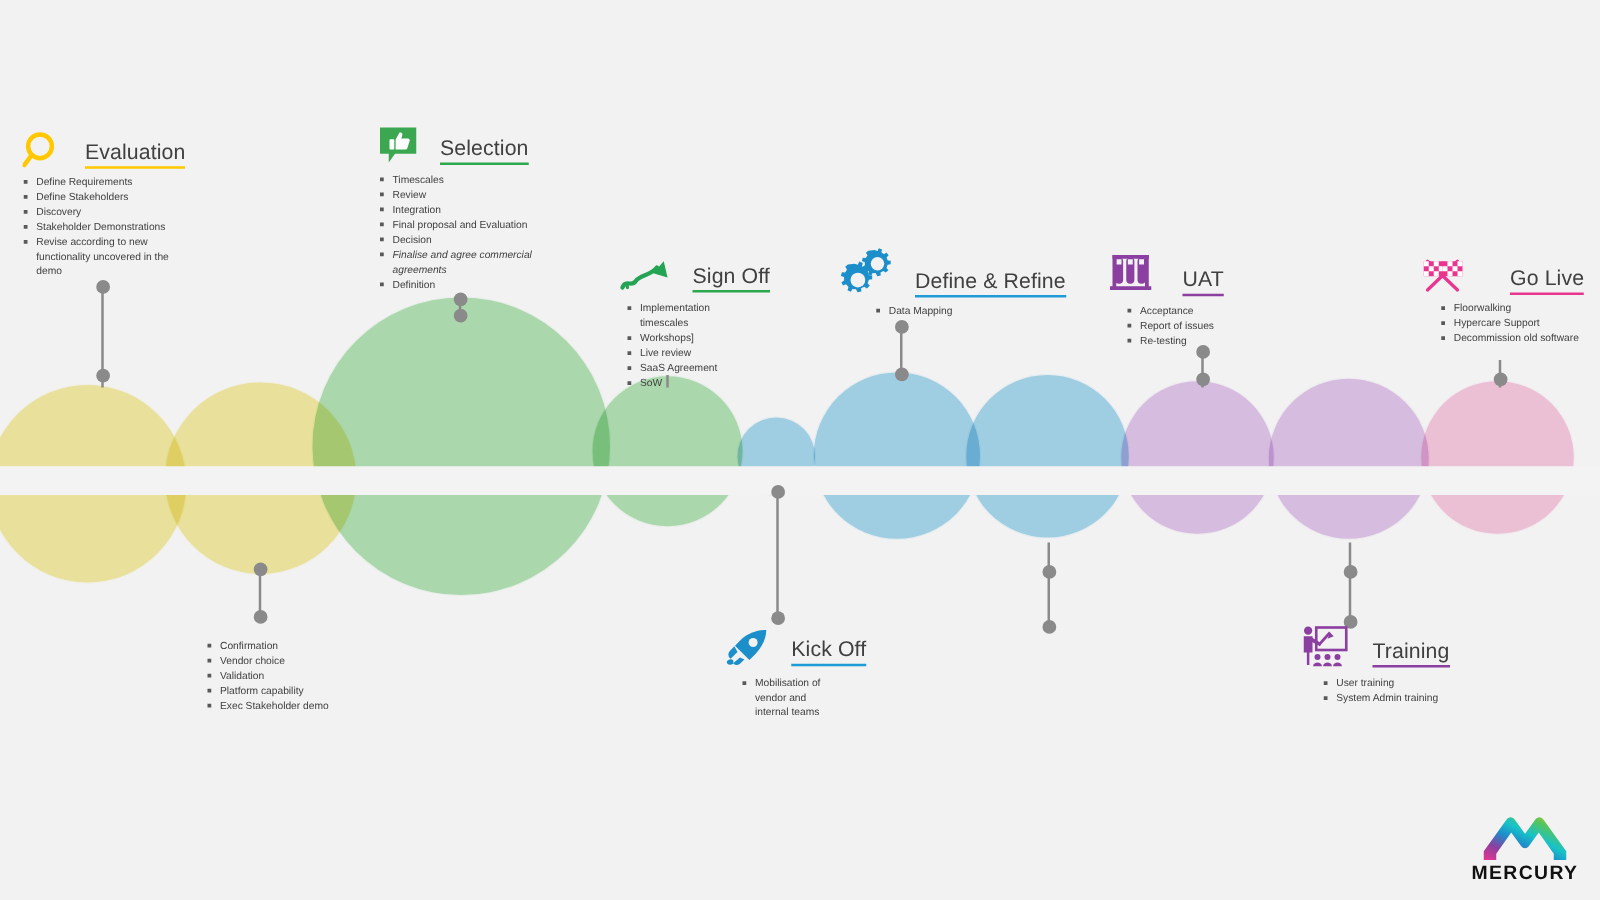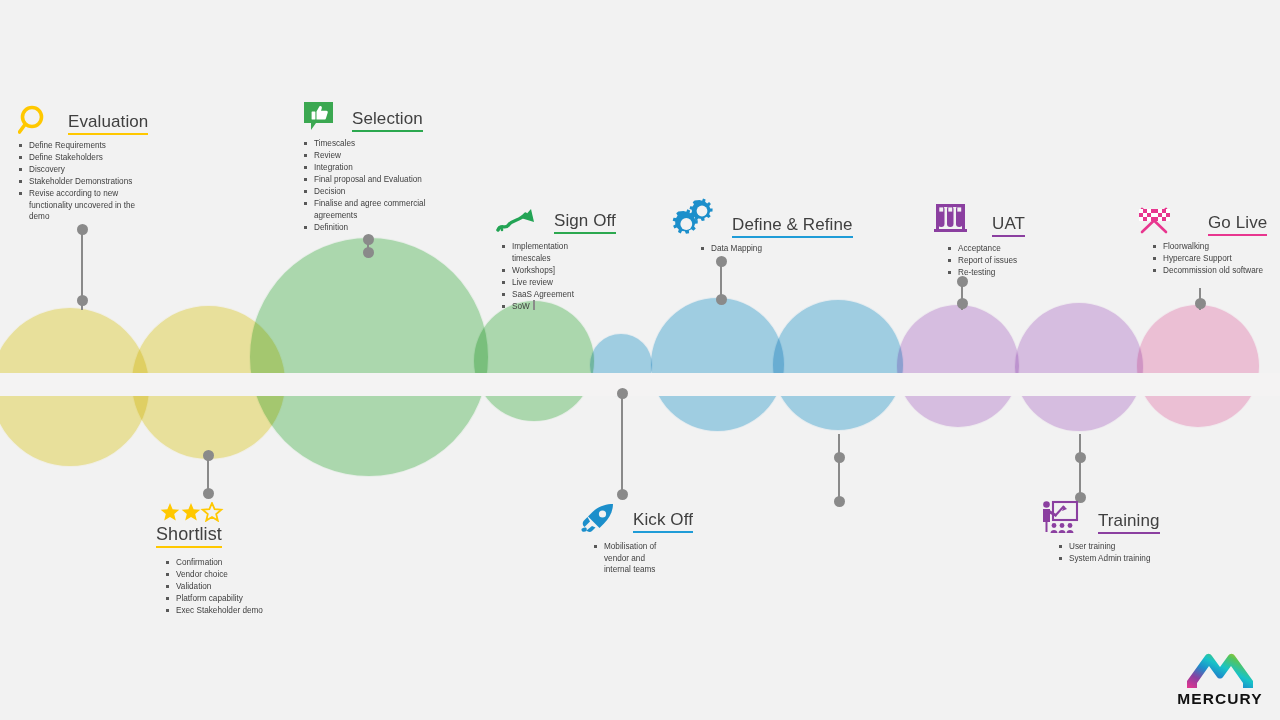--- a/index.html
+++ b/index.html
@@ -213,21 +213,21 @@
         <rect x="8.6" y="10.4" width="3.8" height="8.2" rx="0.6" fill="#ffffff"></rect>
       </svg>
       <span class="phase-title u-green">Selection</span>
     </div>
     <ul class="bullets" style="margin-top:6px;">
       <li>Timescales</li>
       <li>Review</li>
       <li>Integration</li>
       <li>Final proposal and Evaluation</li>
       <li>Decision</li>
-      <li style="width:125px;">Finalise and agree commercial agreements</li>
+      <li style="width:125px;font-style:italic;">Finalise and agree commercial agreements</li>
       <li>Definition</li>
     </ul>
   </div>
 
   <div class="phase" style="left:496px; top:208px; width:115px;">
     <div class="phase-head">
       <svg class="phase-icon" width="40" height="26" viewBox="0 0 40 26">
         <path d="M35 1 L38 14 L26.5 10.5 Z" fill="#23A455"></path>
         <path d="M2 22 C5 15 9 22 12.5 17 C16.5 11.5 24 13 29.5 6" fill="none" stroke="#23A455" stroke-width="3.4" stroke-linecap="round"></path>
         <path d="M2 22 C3 18 5.5 18.5 6 22" fill="none" stroke="#23A455" stroke-width="2.6" stroke-linecap="round"></path>
@@ -255,21 +255,21 @@
           <circle cx="14.3" cy="26" r="5.9" fill="#f2f2f2"></circle>
         </g>
       </svg>
       <span class="phase-title u-blue">Define &amp; Refine</span>
     </div>
     <ul class="bullets" style="margin-top:5px; margin-left:28px;">
       <li>Data Mapping</li>
     </ul>
   </div>
 
-  <div class="phase" style="left:934px; top:204px; width:130px;">
+  <div class="phase" style="left:888px; top:204px; width:130px;">
     <div class="phase-head">
       <svg class="phase-icon" width="40" height="33" viewBox="0 0 40 33">
         <g fill="#8B3FA0">
           <rect x="4" y="2" width="6.5" height="21" rx="3.2"></rect>
           <rect x="13" y="2" width="6.5" height="21" rx="3.2"></rect>
           <rect x="22" y="2" width="6.5" height="21" rx="3.2"></rect>
           <rect x="2" y="0" width="29" height="3"></rect>
           <rect x="2" y="0" width="3" height="27"></rect>
           <rect x="28" y="0" width="3" height="27"></rect>
           <rect x="0" y="25" width="33" height="3"></rect>
@@ -320,28 +320,20 @@
       <span class="phase-title u-pink">Go Live</span>
     </div>
     <ul class="bullets" style="margin-top:5px; margin-left:16px;">
       <li>Floorwalking</li>
       <li>Hypercare Support</li>
       <li>Decommission old software</li>
     </ul>
   </div>
 
   <div class="phase" style="left:156px; top:502px; width:160px;">
-    <div class="phase-head stacked">
-      <svg class="phase-icon" width="64" height="20" viewBox="0 0 64 20" style="margin-left:4px;">
-        <polygon points="10,1 12.6,7.2 19.3,7.7 14.2,12.1 15.8,18.6 10,15.1 4.2,18.6 5.8,12.1 0.7,7.7 7.4,7.2" fill="#FFC800"></polygon>
-        <polygon points="31,1 33.6,7.2 40.3,7.7 35.2,12.1 36.8,18.6 31,15.1 25.2,18.6 26.8,12.1 21.7,7.7 28.4,7.2" fill="#FFC800"></polygon>
-        <polygon points="52,1 54.6,7.2 61.3,7.7 56.2,12.1 57.8,18.6 52,15.1 46.2,18.6 47.8,12.1 42.7,7.7 49.4,7.2" fill="none" stroke="#FFC800" stroke-width="1.8"></polygon>
-      </svg>
-      <span class="phase-title u-yellow" style="display:inline-block; font-size:18px; margin-top:3px;">Shortlist</span>
-    </div>
     <ul class="bullets" style="margin-top:9px; margin-left:9px;">
       <li>Confirmation</li>
       <li>Vendor choice</li>
       <li>Validation</li>
       <li>Platform capability</li>
       <li>Exec Stakeholder demo</li>
     </ul>
   </div>
 
   <div class="phase" style="left:580px; top:503px; width:110px;">

